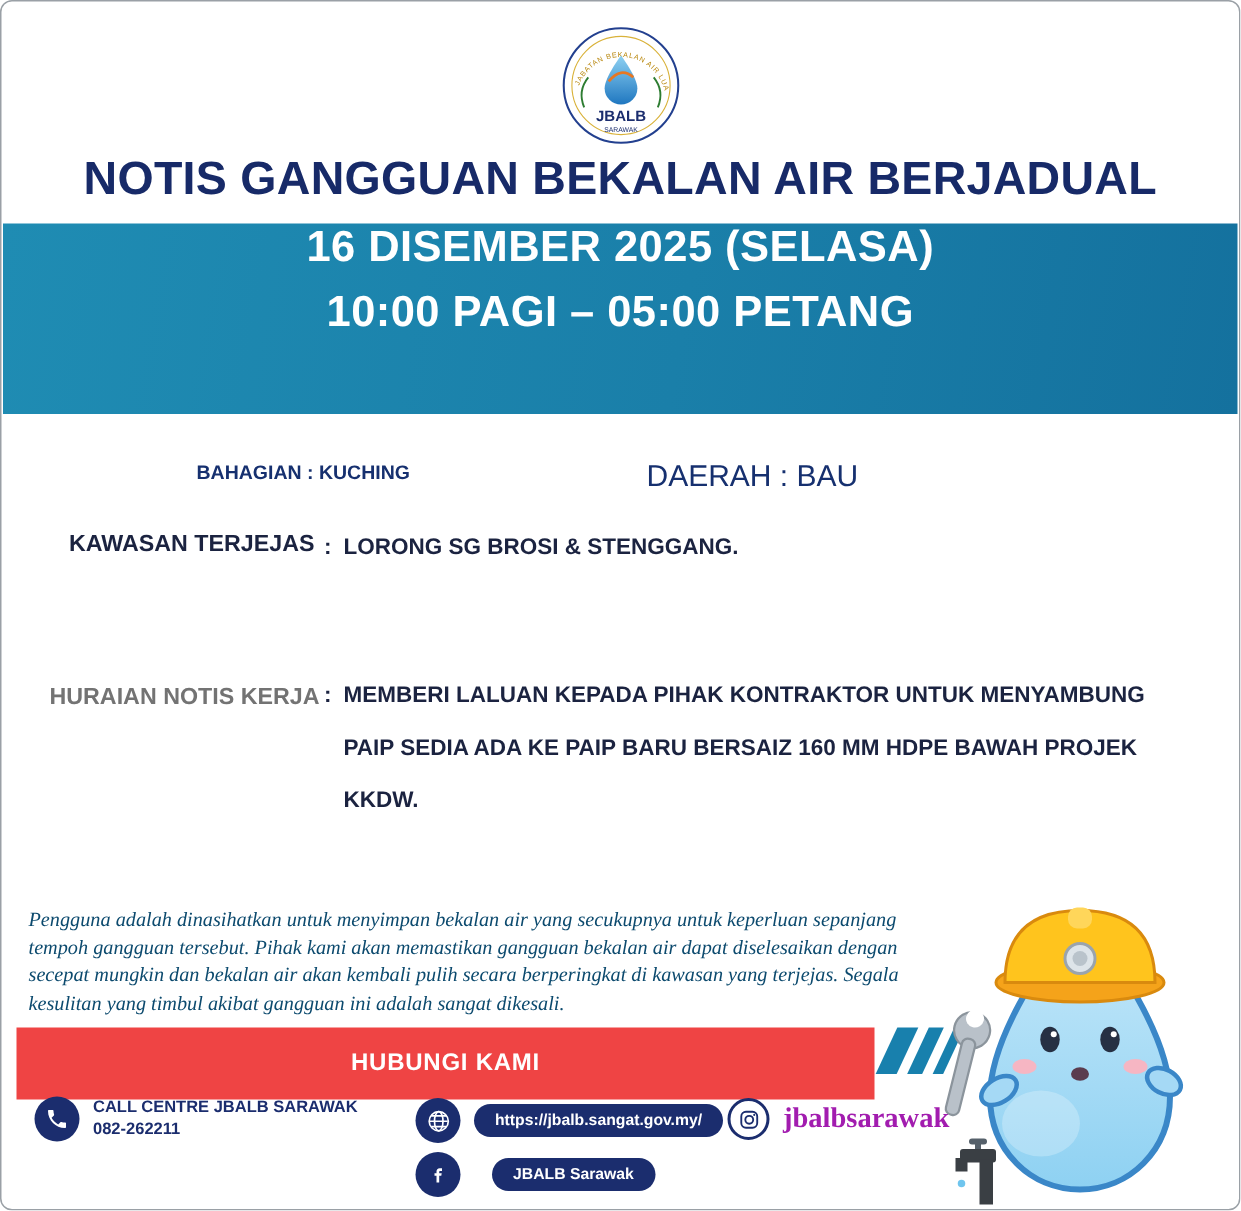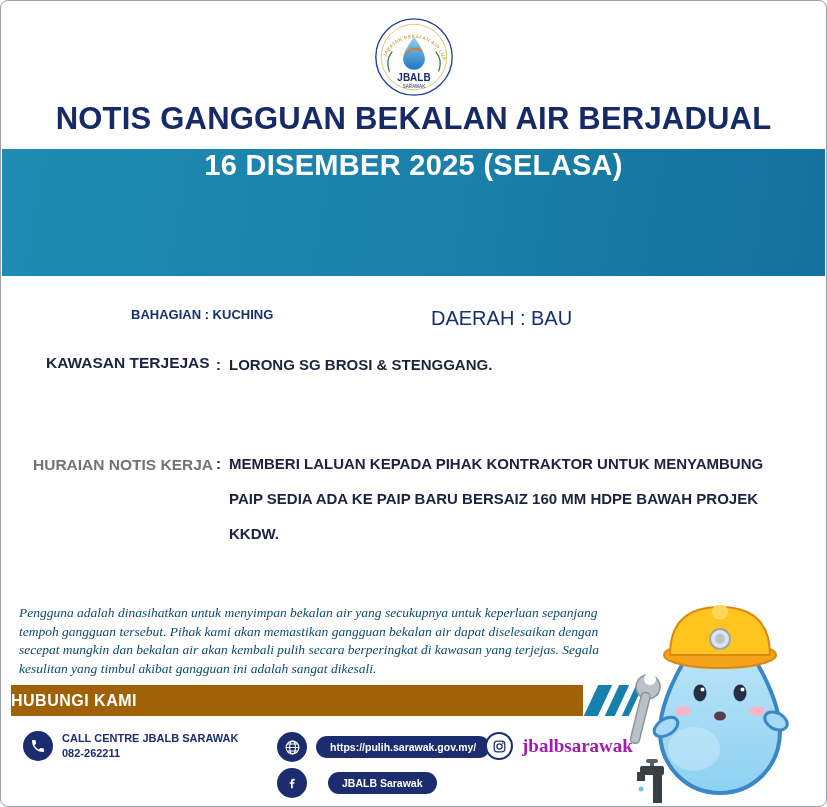--- a/index.html
+++ b/index.html
@@ -36,22 +36,22 @@
     display: flex; gap: 8px; align-items: flex-start;
   }
   .sep { flex: 0 0 auto; }
   
   .disclaimer {
     position: absolute; top: 603px; left: 18px; width: 598px;
     font-size: 13.5px; font-style: italic; color: #0c4a6e; line-height: 1.38; margin: 0; font-family: Liberation Serif, serif;
   }
   
   .contact-bar {
-    position: absolute; top: 684px; left: 10px; width: 572px; height: 31px;
-    background: #a16207; display: flex; align-items: center; justify-content: flex-start;
+    position: absolute; top: 684px; left: 10px; width: 572px; height: 48px;
+    background: #ef4444; display: flex; align-items: center; justify-content: center;
   }
   .contact-bar .hdr { color: #fff; font-size: 16px; font-weight: 700; letter-spacing: 0.5px; }
   .stripes { position: absolute; top: 684px; left: 590px; height: 31px; display: flex; gap: 7px; }
   .stripes i { display: block; height: 31px; background: #1880ad; transform: skewX(-25deg); }
   .stripes i:nth-child(1){ width: 14px; }
   .stripes i:nth-child(2){ width: 10px; }
   .stripes i:nth-child(3){ width: 7px; }
   
   .icon-circle {
     width: 30px; height: 30px; border-radius: 50%; background: #1b2d6e;
@@ -93,20 +93,21 @@
     <path d="M35 41 q9 -11 18 -3" stroke="#e87722" stroke-width="2" fill="none"></path>
     <path d="M17 60 q-5 -12 3 -22 M71 60 q5 -12 -3 -22" stroke="#2e7d32" stroke-width="1.4" fill="none"></path>
     <text x="44" y="70" text-anchor="middle" font-size="11" font-weight="bold" fill="#1b2d6e">JBALB</text>
     <text x="44" y="78" text-anchor="middle" font-size="5" fill="#1b2d6e">SARAWAK</text>
   </svg>
 
   <div class="title">NOTIS GANGGUAN BEKALAN AIR BERJADUAL</div>
 
   <div class="banner">
     <div class="line">16 DISEMBER 2025 (SELASA)</div>
+    <div class="line">10:00 PAGI – 05:00 PETANG</div>
   </div>
 
   <div class="region-bahagian">BAHAGIAN : KUCHING</div>
   <div class="region-daerah">DAERAH : BAU</div>
 
   <div class="kawasan-label">KAWASAN TERJEJAS</div>
   <div class="kawasan-value">
     <span class="sep">:</span>
     <span>LORONG SG BROSI &amp; STENGGANG.</span>
   </div>
@@ -141,21 +142,21 @@
   </div>
 
   <div class="web-row">
     <span class="icon-circle">
       <svg width="17" height="17" viewBox="0 0 24 24" fill="none" stroke="#fff" stroke-width="1.6">
         <circle cx="12" cy="12" r="9"></circle>
           <ellipse cx="12" cy="12" rx="4" ry="9"></ellipse>
           <path d="M3.5 12h17M5 7h14M5 17h14"></path>
       </svg>
     </span>
-    <button class="pill">https://pulih.sarawak.gov.my/</button>
+    <button class="pill">https://jbalb.sangat.gov.my/</button>
   </div>
 
   <div class="insta-row">
     <span class="icon-circle outline">
       <svg width="15" height="15" viewBox="0 0 24 24" fill="none" stroke="#1b2d6e" stroke-width="2">
         <rect x="3.5" y="3.5" width="17" height="17" rx="5"></rect>
           <circle cx="12" cy="12" r="4.2"></circle>
           <circle cx="17.3" cy="6.8" r="1.1" fill="#1b2d6e" stroke="none"></circle>
       </svg>
     </span>

